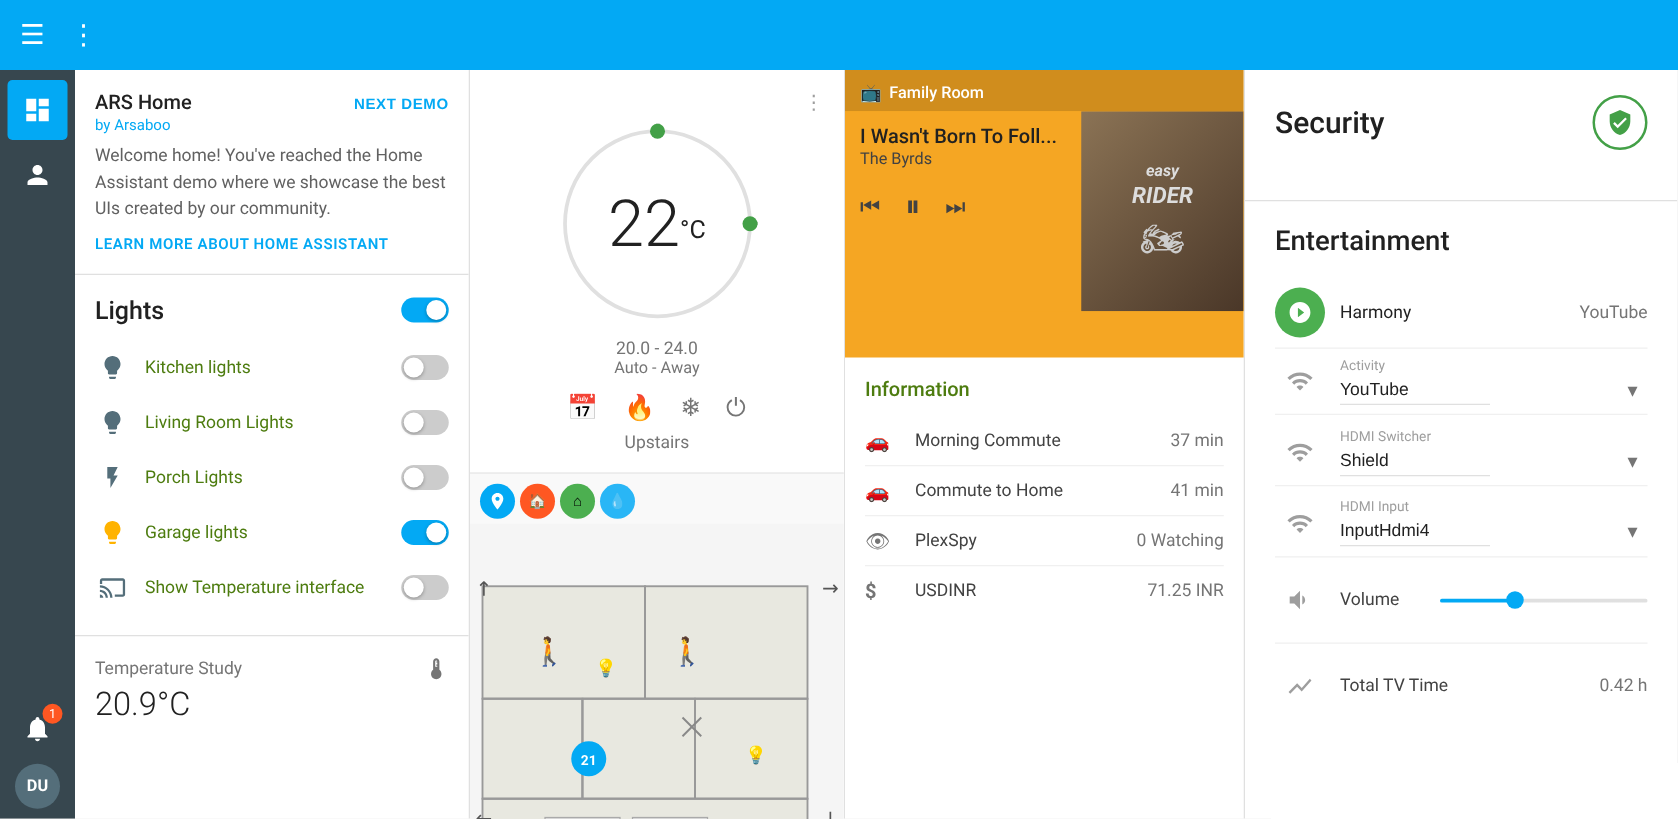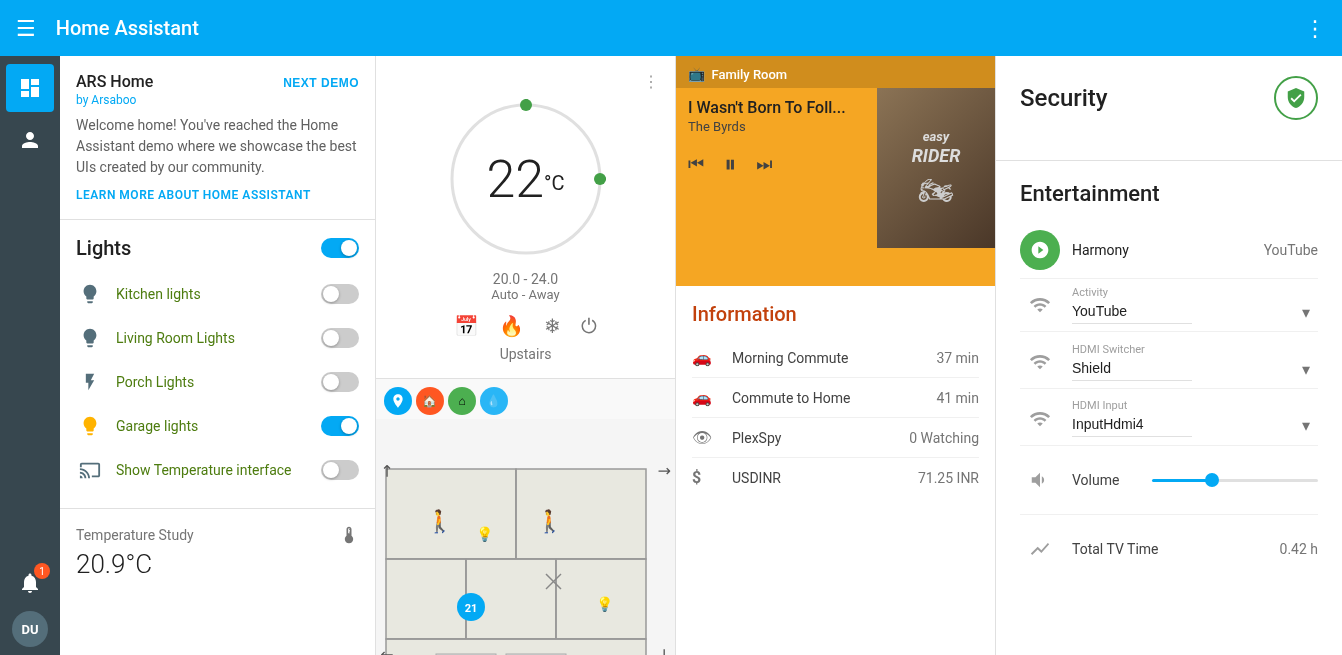--- a/index.html
+++ b/index.html
@@ -227,21 +227,21 @@
     .media-controls {
       display: flex;
       align-items: center;
       padding: 6px 12px 10px;
       gap: 20px;
     }
     .media-ctrl { font-size: 18px; cursor: pointer; color: #424242; }
     .media-ctrl.large { font-size: 24px; }
 
     .info-card { padding: 16px; }
-    .info-title { font-size: 20px; font-weight: 500; color: #c2410c; margin-bottom: 12px; }
+    .info-title { font-size: 16px; font-weight: 500; color: #4d7c0f; margin-bottom: 12px; }
     .info-item {
       display: flex;
       align-items: center;
       padding: 10px 0;
       border-bottom: 1px solid #f0f0f0;
     }
     .info-item:last-child { border-bottom: none; }
     .info-icon { width: 28px; margin-right: 12px; font-size: 16px; color: #757575; }
     .info-label { flex: 1; font-size: 14px; color: #424242; }
     .info-value { font-size: 14px; color: #757575; }
@@ -336,21 +336,20 @@
       position: relative;
       overflow: hidden;
     }
     .fp-room { fill: #e8e8e0; stroke: #999; stroke-width: 1.5; }
   </style>
 </head>
 <body>
 
 <div class="topbar">
   <span class="topbar-menu">☰</span>
-  <span class="topbar-title">Home Assistant</span>
   <span class="topbar-dots">⋮</span>
 </div>
 
 <div class="layout">
 
   <div class="sidebar-icons">
     <div class="sidebar-icon-item active">
       <svg viewBox="0 0 24 24">
           <path d="M3 13h8V3H3v10zm0 8h8v-6H3v6zm10 0h8V11h-8v10zm0-18v6h8V3h-8z"></path>
         </svg>
@@ -537,21 +536,21 @@
     <div class="panel-media">
 
       <div class="media-card" style="min-height:230px;">
         <div class="media-header">
           <span class="media-cast-icon">📺</span>
           <span class="media-room-name">Family Room</span>
         </div>
 
         <div style="position:relative; background:#f5a623; min-height:160px; overflow:hidden;">
 
-          <div style="position:absolute;right:0;top:0;bottom:0;width:118px;background:linear-gradient(135deg,#8B7355,#4a3728);display:flex;align-items:center;justify-content:center;flex-direction:column;">
+          <div style="position:absolute;right:0;top:0;bottom:0;width:130px;background:linear-gradient(135deg,#8B7355,#4a3728);display:flex;align-items:center;justify-content:center;flex-direction:column;">
             <div style="font-style:italic;color:#ddd;font-size:13px;font-weight:bold;text-align:center;line-height:1.2;">easy<br><span style="font-size:18px;">RIDER</span></div>
             <div style="font-size:28px;margin-top:8px;color:#ccc;">🏍</div>
           </div>
           <div style="padding:10px 140px 8px 12px;">
             <div class="media-song">I Wasn't Born To Foll...</div>
             <div class="media-artist">The Byrds</div>
           </div>
           <div class="media-controls" style="padding:8px 140px 10px 12px;">
             <span class="media-ctrl">⏮</span>
             <span class="media-ctrl large">⏸</span>

